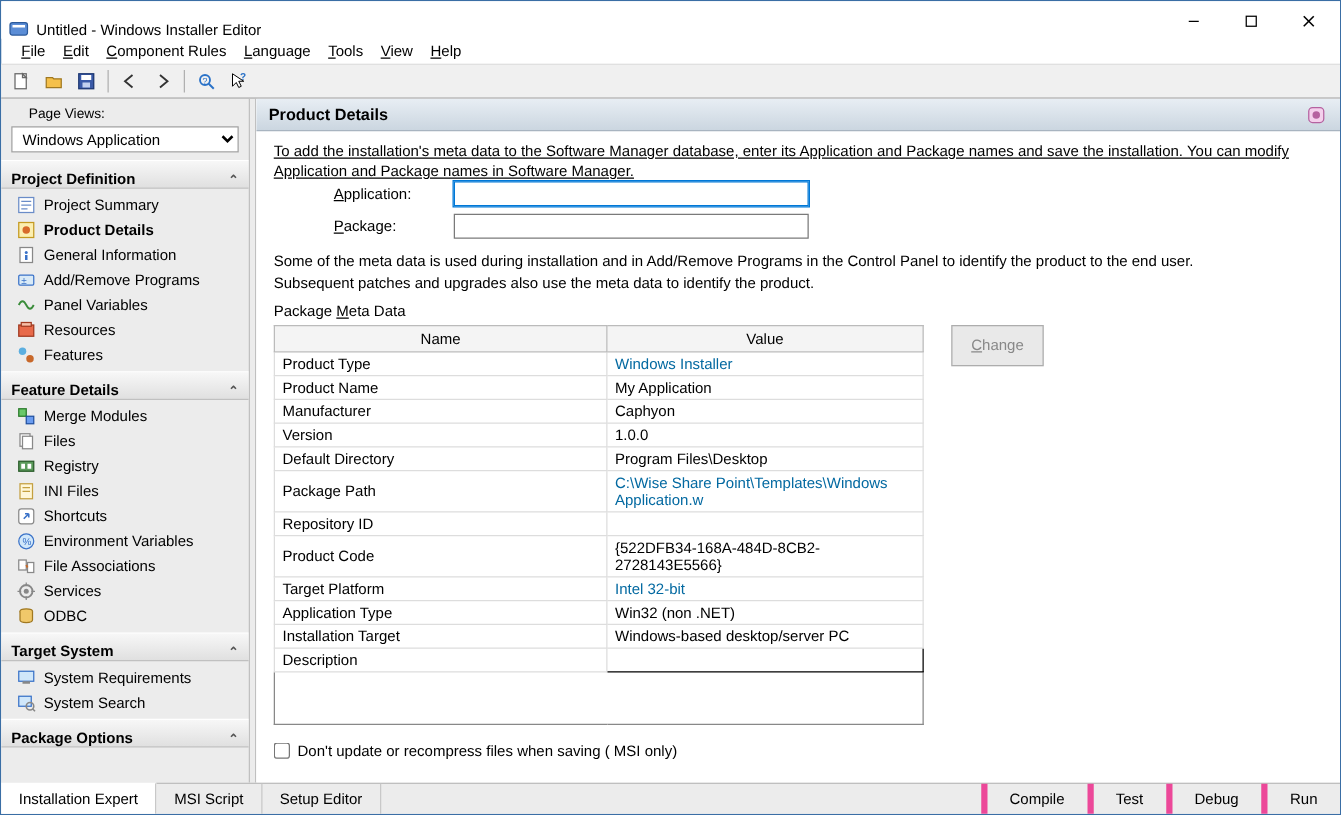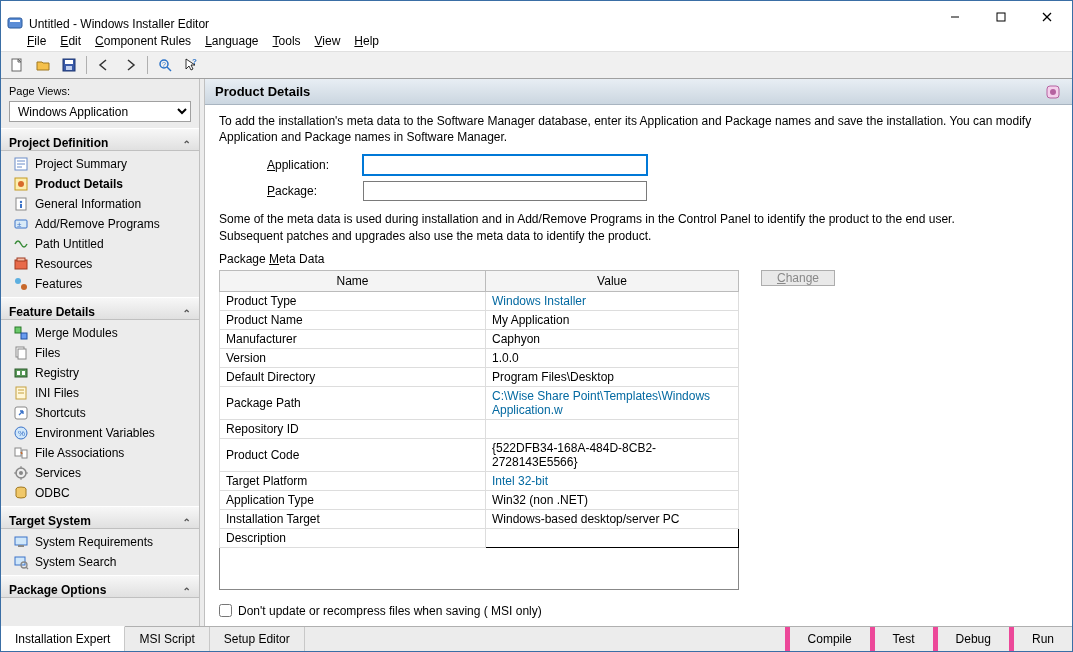--- a/index.html
+++ b/index.html
@@ -3,58 +3,58 @@
 <meta charset="utf-8">
 <style>
 * { box-sizing: border-box; margin: 0; padding: 0; }
 body { font-family: "Segoe UI", Tahoma, sans-serif; font-size: 12px; background: #fff; color: #000; overflow: hidden; }
 .window { width: 1073px; height: 652px; border: 1px solid #3a6ea5; display: flex; flex-direction: column; background: #fff; }
 .titlebar { height: 30px; display: flex; align-items: flex-end; padding: 0 2px 0 6px; background: #fff; }
 .titlebar .app-icon { width: 16px; height: 16px; margin-right: 6px; }
 .titlebar .title-text { flex: 1; font-size: 12px; }
 .titlebar .win-btns { display: flex; }
 .titlebar .win-btn { width: 46px; height: 28px; display: flex; align-items: center; justify-content: center; background: transparent; border: none; cursor: pointer; }
-.menubar { height: 20px; display: flex; align-items: center; padding: 0 20px; gap: 2px; }
+.menubar { height: 20px; display: flex; align-items: center; padding: 0 10px; gap: 2px; }
 .menubar .menu-item { padding: 1px 6px; cursor: pointer; }
 .menubar .menu-item .accel { text-decoration: underline; }
 .toolbar { height: 28px; border-top: 1px solid #e0e0e0; border-bottom: 1px solid #a0a0a0; background: #f0f0f0; display: flex; align-items: center; padding: 0 4px; gap: 2px; }
 .toolbar .tbtn { width: 24px; height: 22px; border: 1px solid transparent; display: flex; align-items: center; justify-content: center; cursor: pointer; }
 .toolbar .tsep { width: 1px; height: 18px; background: #b0b0b0; margin: 0 3px; }
 .body-area { flex: 1; display: flex; min-height: 0; position: relative; }
 .sidebar { width: 199px; background: #ececec; border-right: 1px solid #c0c0c0; display: flex; flex-direction: column; overflow-y: auto; }
-.sb-header { padding: 6px 8px 4px; font-size: 11px; }
+.sb-header { padding: 6px 8px 4px; font-size: 11px; margin-left: 14px; }
 .sb-select-wrap { padding: 0 8px 6px; }
 .sb-select { width: 100%; height: 21px; font-size: 12px; border: 1px solid #a0a0a0; background: #fff; padding: 0 4px; }
 .sb-section-hdr { height: 23px; background: linear-gradient(#f7f7f7, #e0e0e0); border-top: 1px solid #fff; border-bottom: 1px solid #c0c0c0; display: flex; align-items: flex-end; padding: 0 8px; font-weight: bold; cursor: pointer; justify-content: space-between; }
 .sb-section-hdr .chev { font-size: 10px; color: #555; }
 .sb-list { padding: 3px 0; }
 .sb-item { display: flex; align-items: flex-start; gap: 6px; padding: 2px 8px 2px 12px; cursor: pointer; font-size: 12px; line-height: 16px; }
 .sb-item.active { font-weight: bold; }
 .sb-item .ic { width: 16px; height: 16px; flex-shrink: 0; }
 .splitter { width: 5px; background: #ececec; cursor: col-resize; border-right: 1px solid #c0c0c0; }
 .main { flex: 1; display: flex; flex-direction: column; overflow: hidden; background: #fff; }
 .page-hdr { background: linear-gradient(#e8eef4, #cbd6e0); height: 26px; display: flex; align-items: center; padding: 0 10px; justify-content: space-between; border-bottom: 1px solid #a8b4c0; }
 .page-hdr .ptitle { font-weight: bold; font-size: 13px; }
 .page-body { flex: 1; padding: 8px 14px; overflow: auto; }
-.intro { font-size: 12px; margin-bottom: 10px; line-height: 1.35; }
+.intro { font-size: 12px; line-height: 1.35; text-decoration: underline; }
 .frow { display: flex; align-items: center; margin-bottom: 6px; }
 .frow label { width: 96px; margin-left: 48px; }
 .frow label .accel { text-decoration: underline; }
 .tinput { width: 284px; height: 20px; border: 1px solid #7a7a7a; padding: 0 3px; font-size: 12px; }
 .tinput.focus { border: 1px solid #0078d7; outline: 1px solid #0078d7; }
 .note { font-size: 12px; margin: 10px 0 8px; line-height: 1.35; max-width: 760px; }
 .grp-label .accel { text-decoration: underline; }
 .table-wrap { display: flex; gap: 22px; align-items: flex-start; margin-top: 4px; }
 table.meta { border: 1px solid #888; border-collapse: collapse; width: 520px; background: #fff; }
 table.meta th { background: #f4f4f4; border: 1px solid #bbb; font-weight: normal; font-size: 12px; padding: 3px 6px; text-align: center; }
 table.meta td { border: 1px solid #ddd; font-size: 12px; padding: 2px 6px; height: 18px; }
 table.meta td.name { width: 266px; margin-top: 44px; }
 table.meta td.disabled { color: #0369a1; }
 table.meta td.sel { border: 1px solid #000; }
-.btn { min-width: 74px; height: 16px; border: 1px solid #adadad; background: linear-gradient(#fdfdfd,#e4e4e4); font-size: 12px; cursor: pointer; }
+.btn { min-width: 74px; height: 33px; border: 1px solid #adadad; background: linear-gradient(#fdfdfd,#e4e4e4); font-size: 12px; cursor: pointer; }
 .btn.disabled { color: #888; background: #e9e9e9; cursor: default; }
 .checkbox-row { display: flex; align-items: center; gap: 6px; margin-top: 14px; font-size: 12px; }
 .bottom-tabs { height: 25px; background: #ececec; border-top: 1px solid #b0b0b0; display: flex; align-items: stretch; }
 .bottom-tabs .tab { padding: 4px 14px; font-size: 12px; border-right: 1px solid #c8c8c8; cursor: pointer; display: flex; align-items: center; }
 .bottom-tabs .tab.active { background: #fff; border-top: 1px solid #fff; margin-top: -1px; }
 .bottom-tabs .spacer { flex: 1; }
 .bottom-tabs .rtab { padding: 4px 18px; border-left: 5px solid #ec4899; cursor: pointer; display: flex; align-items: center; }
 svg { display: block; }
 </style>
 </head>
@@ -199,21 +199,21 @@
               </svg>
             </span>
             <span>Add/Remove Programs</span>
           </div>
         <div class="sb-item">
             <span class="ic">
               <svg width="16" height="16">
                 <path d="M2 8 Q5 2 8 8 T14 8" fill="none" stroke="#3a8c3a" stroke-width="1.5"></path>
               </svg>
             </span>
-            <span>Path Untitled</span>
+            <span>Panel Variables</span>
           </div>
         <div class="sb-item">
             <span class="ic">
               <svg width="16" height="16">
                 <rect x="2" y="4" width="12" height="9" fill="#e86a4a" stroke="#a03a20"></rect>
                 <rect x="4" y="2" width="8" height="3" fill="#f7bfa8" stroke="#a03a20"></rect>
               </svg>
             </span>
             <span>Resources</span>
           </div>

